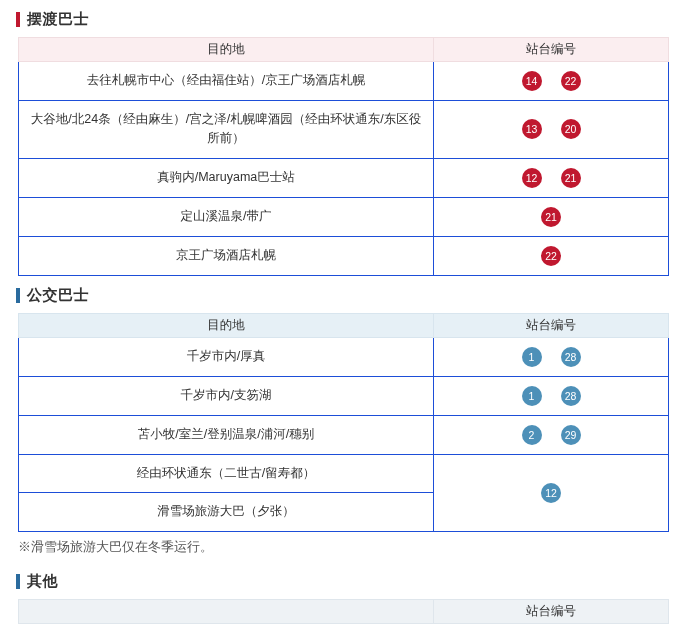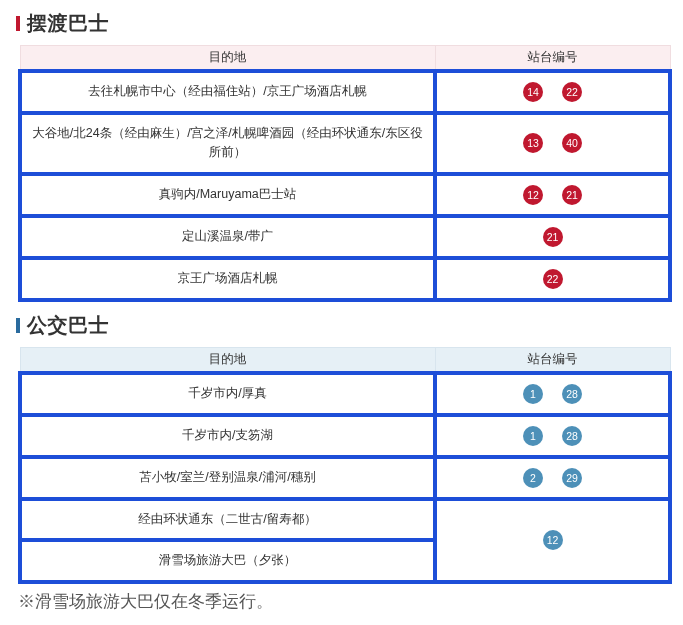--- a/index.html
+++ b/index.html
@@ -28,21 +28,21 @@
   }
   .section-head .bar {
     width: 4px;
     height: 15px;
     margin-right: 7px;
     display: inline-block;
   }
   .section-head .bar.red { background: #c0182f; }
   .section-head .bar.blue { background: #2a6b9e; }
   .section-head .title {
-    font-size: 20px;
+    font-size: 15px;
     font-weight: bold;
     color: #333333;
     letter-spacing: 0.5px;
   }
   table.sched {
     border-collapse: collapse;
     width: 650px;
     margin: 0 0 4px 18px;
     table-layout: fixed;
   }
@@ -51,21 +51,21 @@
     font-size: 12.5px;
     padding: 3px 4px;
     text-align: center;
     border: 1px solid #e3dcd6;
     color: #333;
   }
   table.sched.red th { background: #fbeef0; border-color: #f0dde0; }
   table.sched.blue th { background: #e6f0f6; border-color: #d8e5ee; }
   table.sched.gray th { background: #eef2f5; border-color: #dfe6ec; }
   table.sched td {
-    border: 4px solid #1d4ed8;
+    border: 1px solid #1d4ed8;
     padding: 9px 6px;
     text-align: center;
     vertical-align: middle;
     font-size: 12.5px;
     line-height: 1.55;
     color: #333;
   }
   col.dest { width: 415px; }
   col.stop { width: 235px; }
 
@@ -83,21 +83,21 @@
     font-size: 10.5px;
     line-height: 20px;
     text-align: center;
     display: inline-block;
     font-family: "Liberation Sans", sans-serif;
   }
   .badge.red { background: #c0182f; }
   .badge.blue { background: #4d90b8; }
   .note {
     margin: 6px 0 16px 18px;
-    font-size: 17px;
+    font-size: 13px;
     color: #555555;
   }
 </style>
 </head>
 <body>
 
 <div class="page">
 
   <div class="section-head">
     <span class="bar red"></span>
@@ -122,21 +122,21 @@
             <span class="badge red">14</span>
             <span class="badge red">22</span>
           </div>
         </td>
       </tr>
       <tr>
         <td>大谷地/北24条（经由麻生）/宫之泽/札幌啤酒园（经由环状通东/东区役所前）</td>
         <td>
           <div class="badges">
             <span class="badge red">13</span>
-            <span class="badge red">40</span>
+            <span class="badge red">20</span>
           </div>
         </td>
       </tr>
       <tr>
         <td>真驹内/Maruyama巴士站</td>
         <td>
           <div class="badges">
             <span class="badge red">12</span>
             <span class="badge red">21</span>
           </div>

